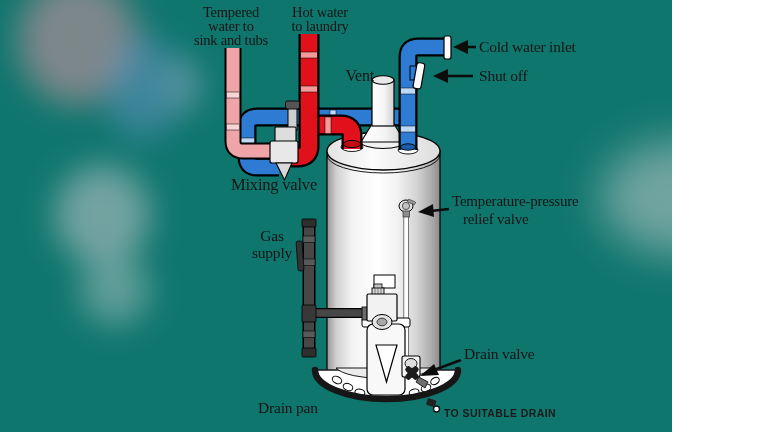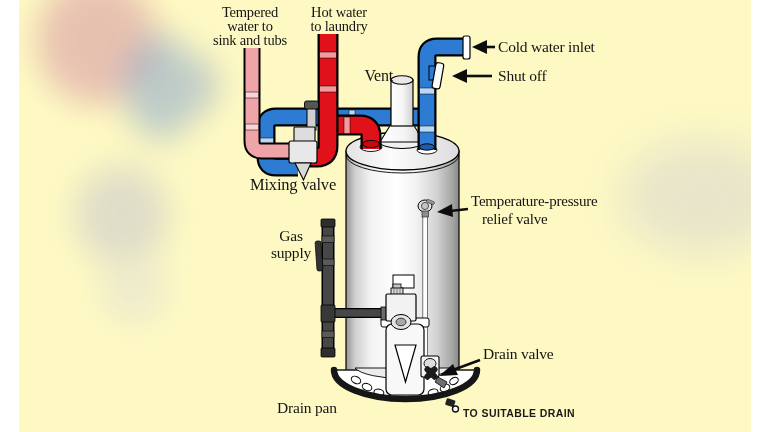--- a/index.html
+++ b/index.html
@@ -1,17 +1,17 @@
 <!DOCTYPE html>
 <html><head>
 <meta charset="utf-8">
 <style>
   html,body{margin:0;padding:0;background:#ffffff;}
-  .stage{position:relative;width:732px;height:432px;background:#fef9c3;overflow:hidden;
-         font-family:"Liberation Serif", serif;margin-left:19px;}
+  .stage{position:relative;width:672px;height:432px;background:#0f766e;overflow:hidden;
+         font-family:"Liberation Serif", serif;}
   .blob{position:absolute;border-radius:50%;pointer-events:none;}
   .b1{left:18px;top:-25px;width:120px;height:130px;background:#d695a2;opacity:.55;filter:blur(16px);}
   .b2{left:105px;top:35px;width:75px;height:105px;background:#7198cf;opacity:.45;filter:blur(16px);}
   .b3{left:160px;top:55px;width:45px;height:60px;background:#9fb0c8;opacity:.35;filter:blur(14px);}
   .b4{left:55px;top:165px;width:95px;height:100px;background:#c5c8cc;opacity:.55;filter:blur(16px);}
   .b5{left:80px;top:255px;width:70px;height:70px;background:#d8d8d8;opacity:.4;filter:blur(16px);}
   .b6{left:600px;top:140px;width:168px;height:115px;background:#d2d2d2;opacity:.5;filter:blur(22px);}
   svg{position:absolute;left:0;top:0;}
   .lbl{font-family:"Liberation Serif", serif;fill:#141414;letter-spacing:-0.2px;}
   .lbl-bold-sans{font-family:"Liberation Sans", sans-serif;font-weight:bold;fill:#1a1a1a;letter-spacing:.4px;}

